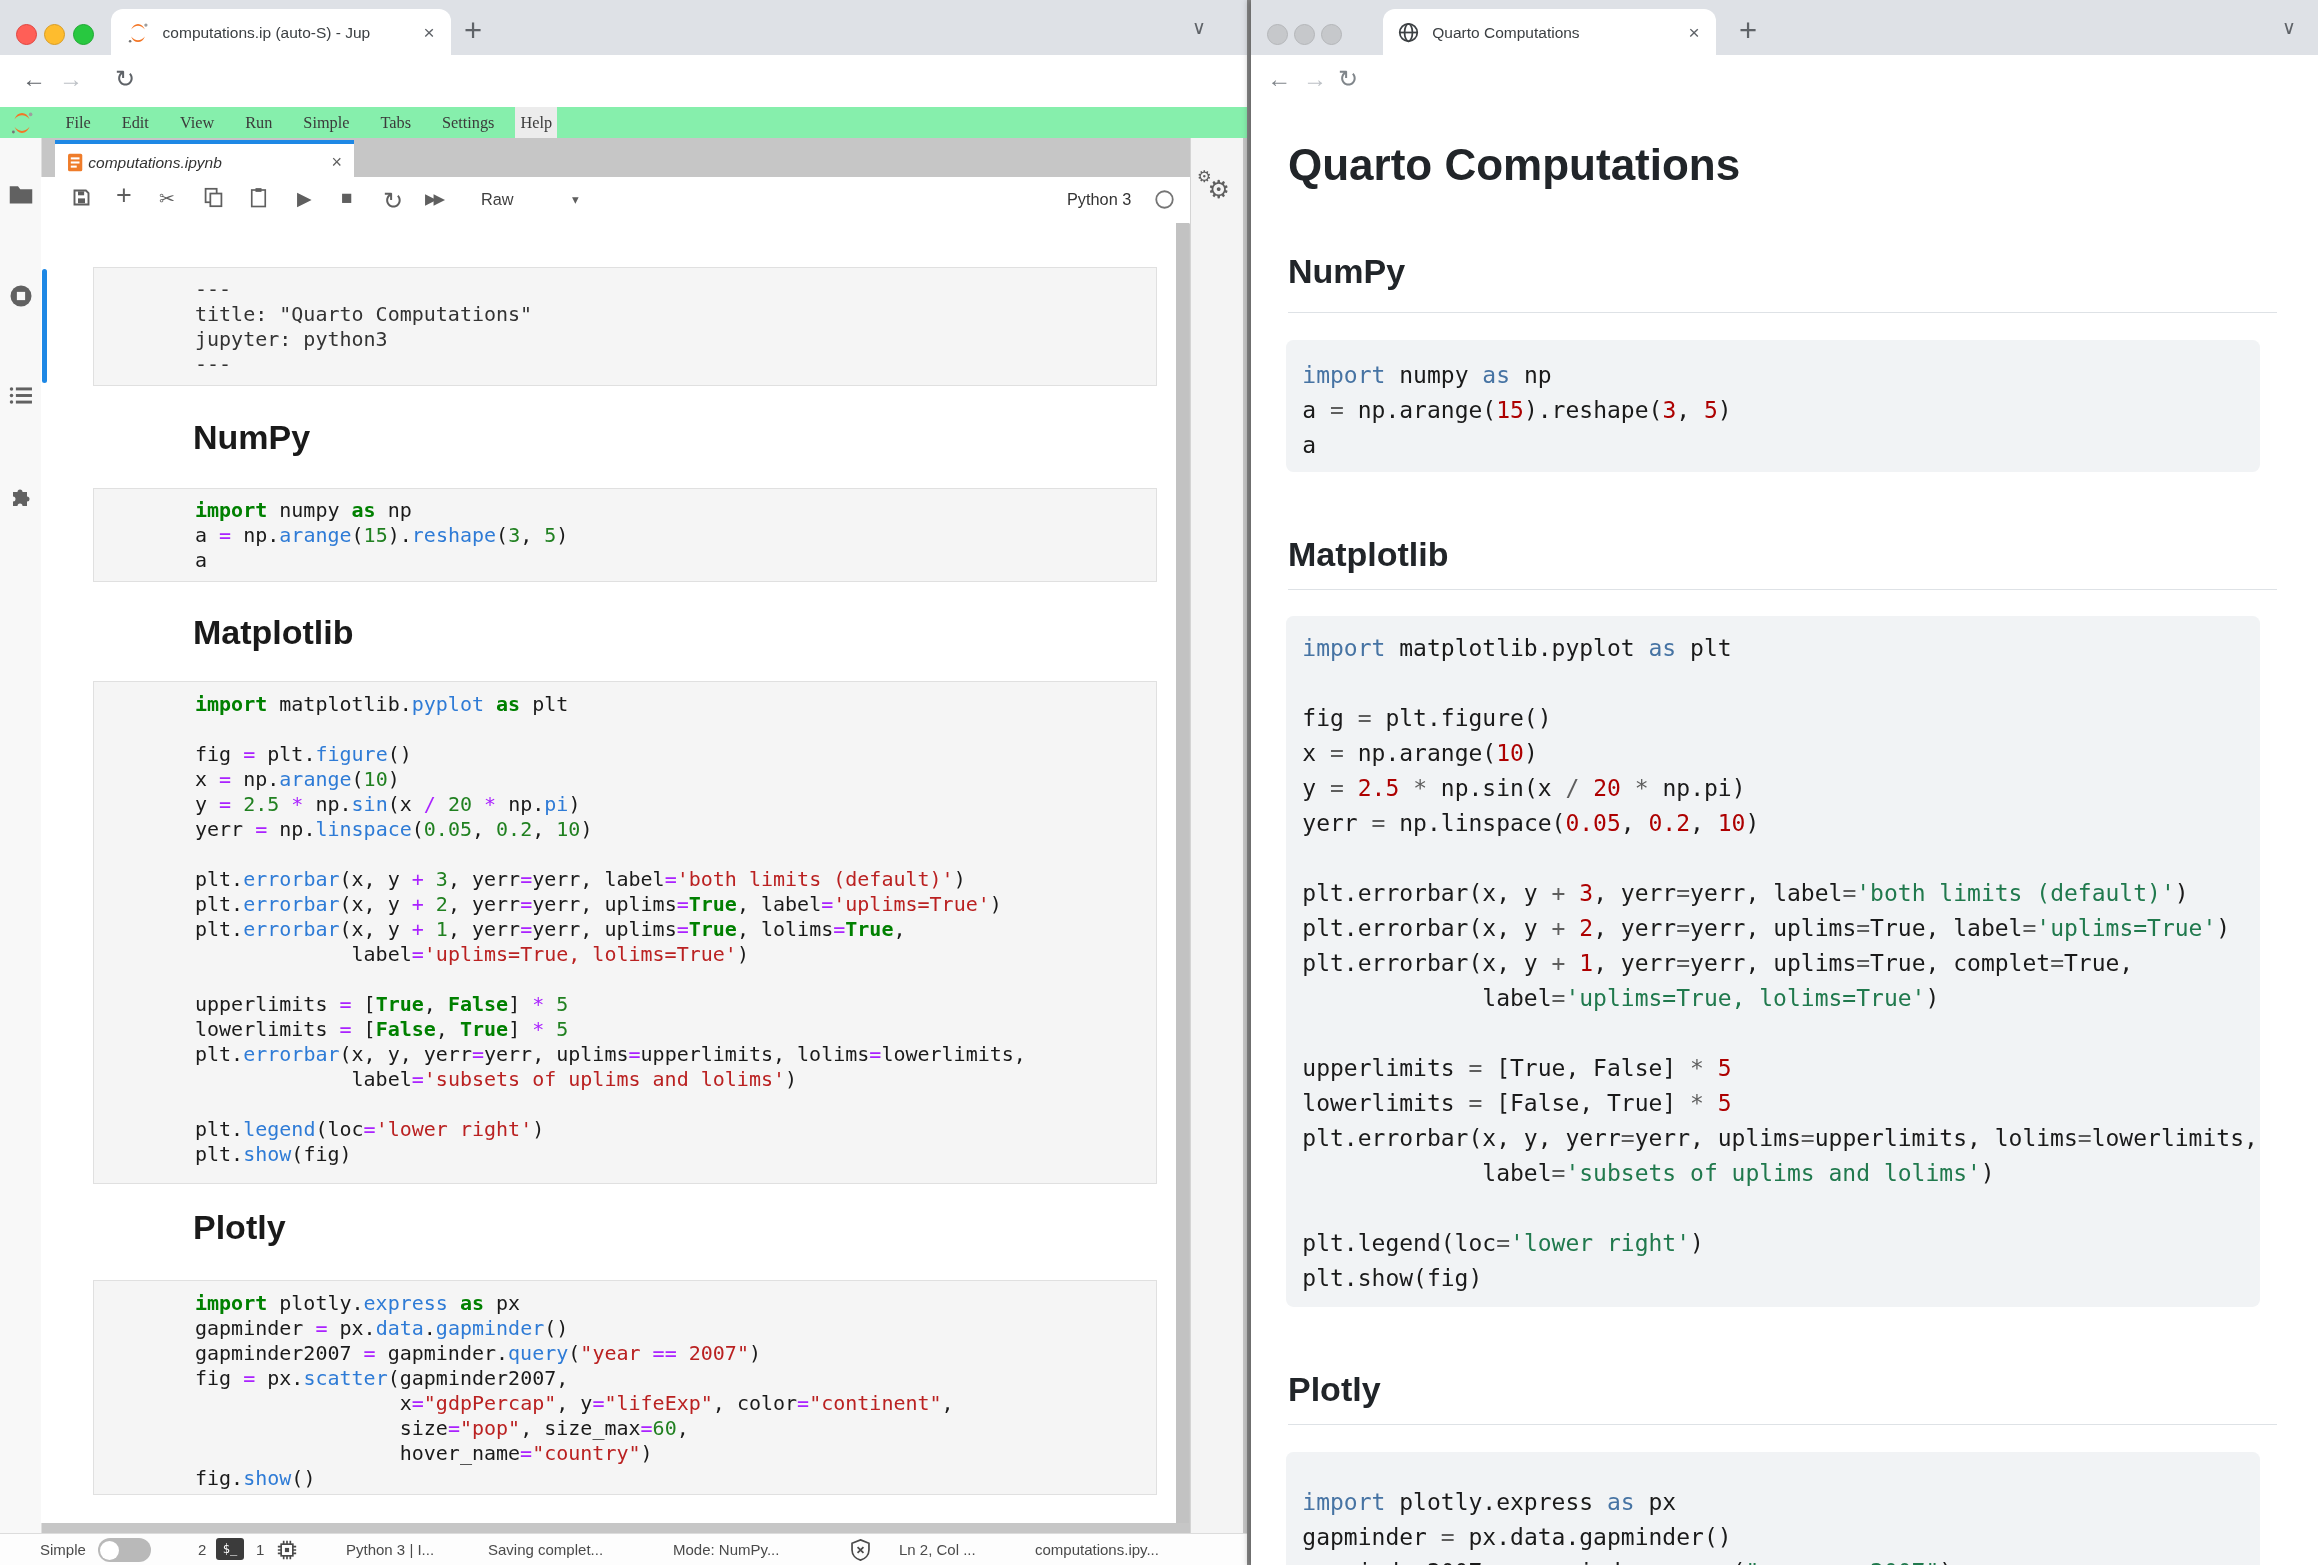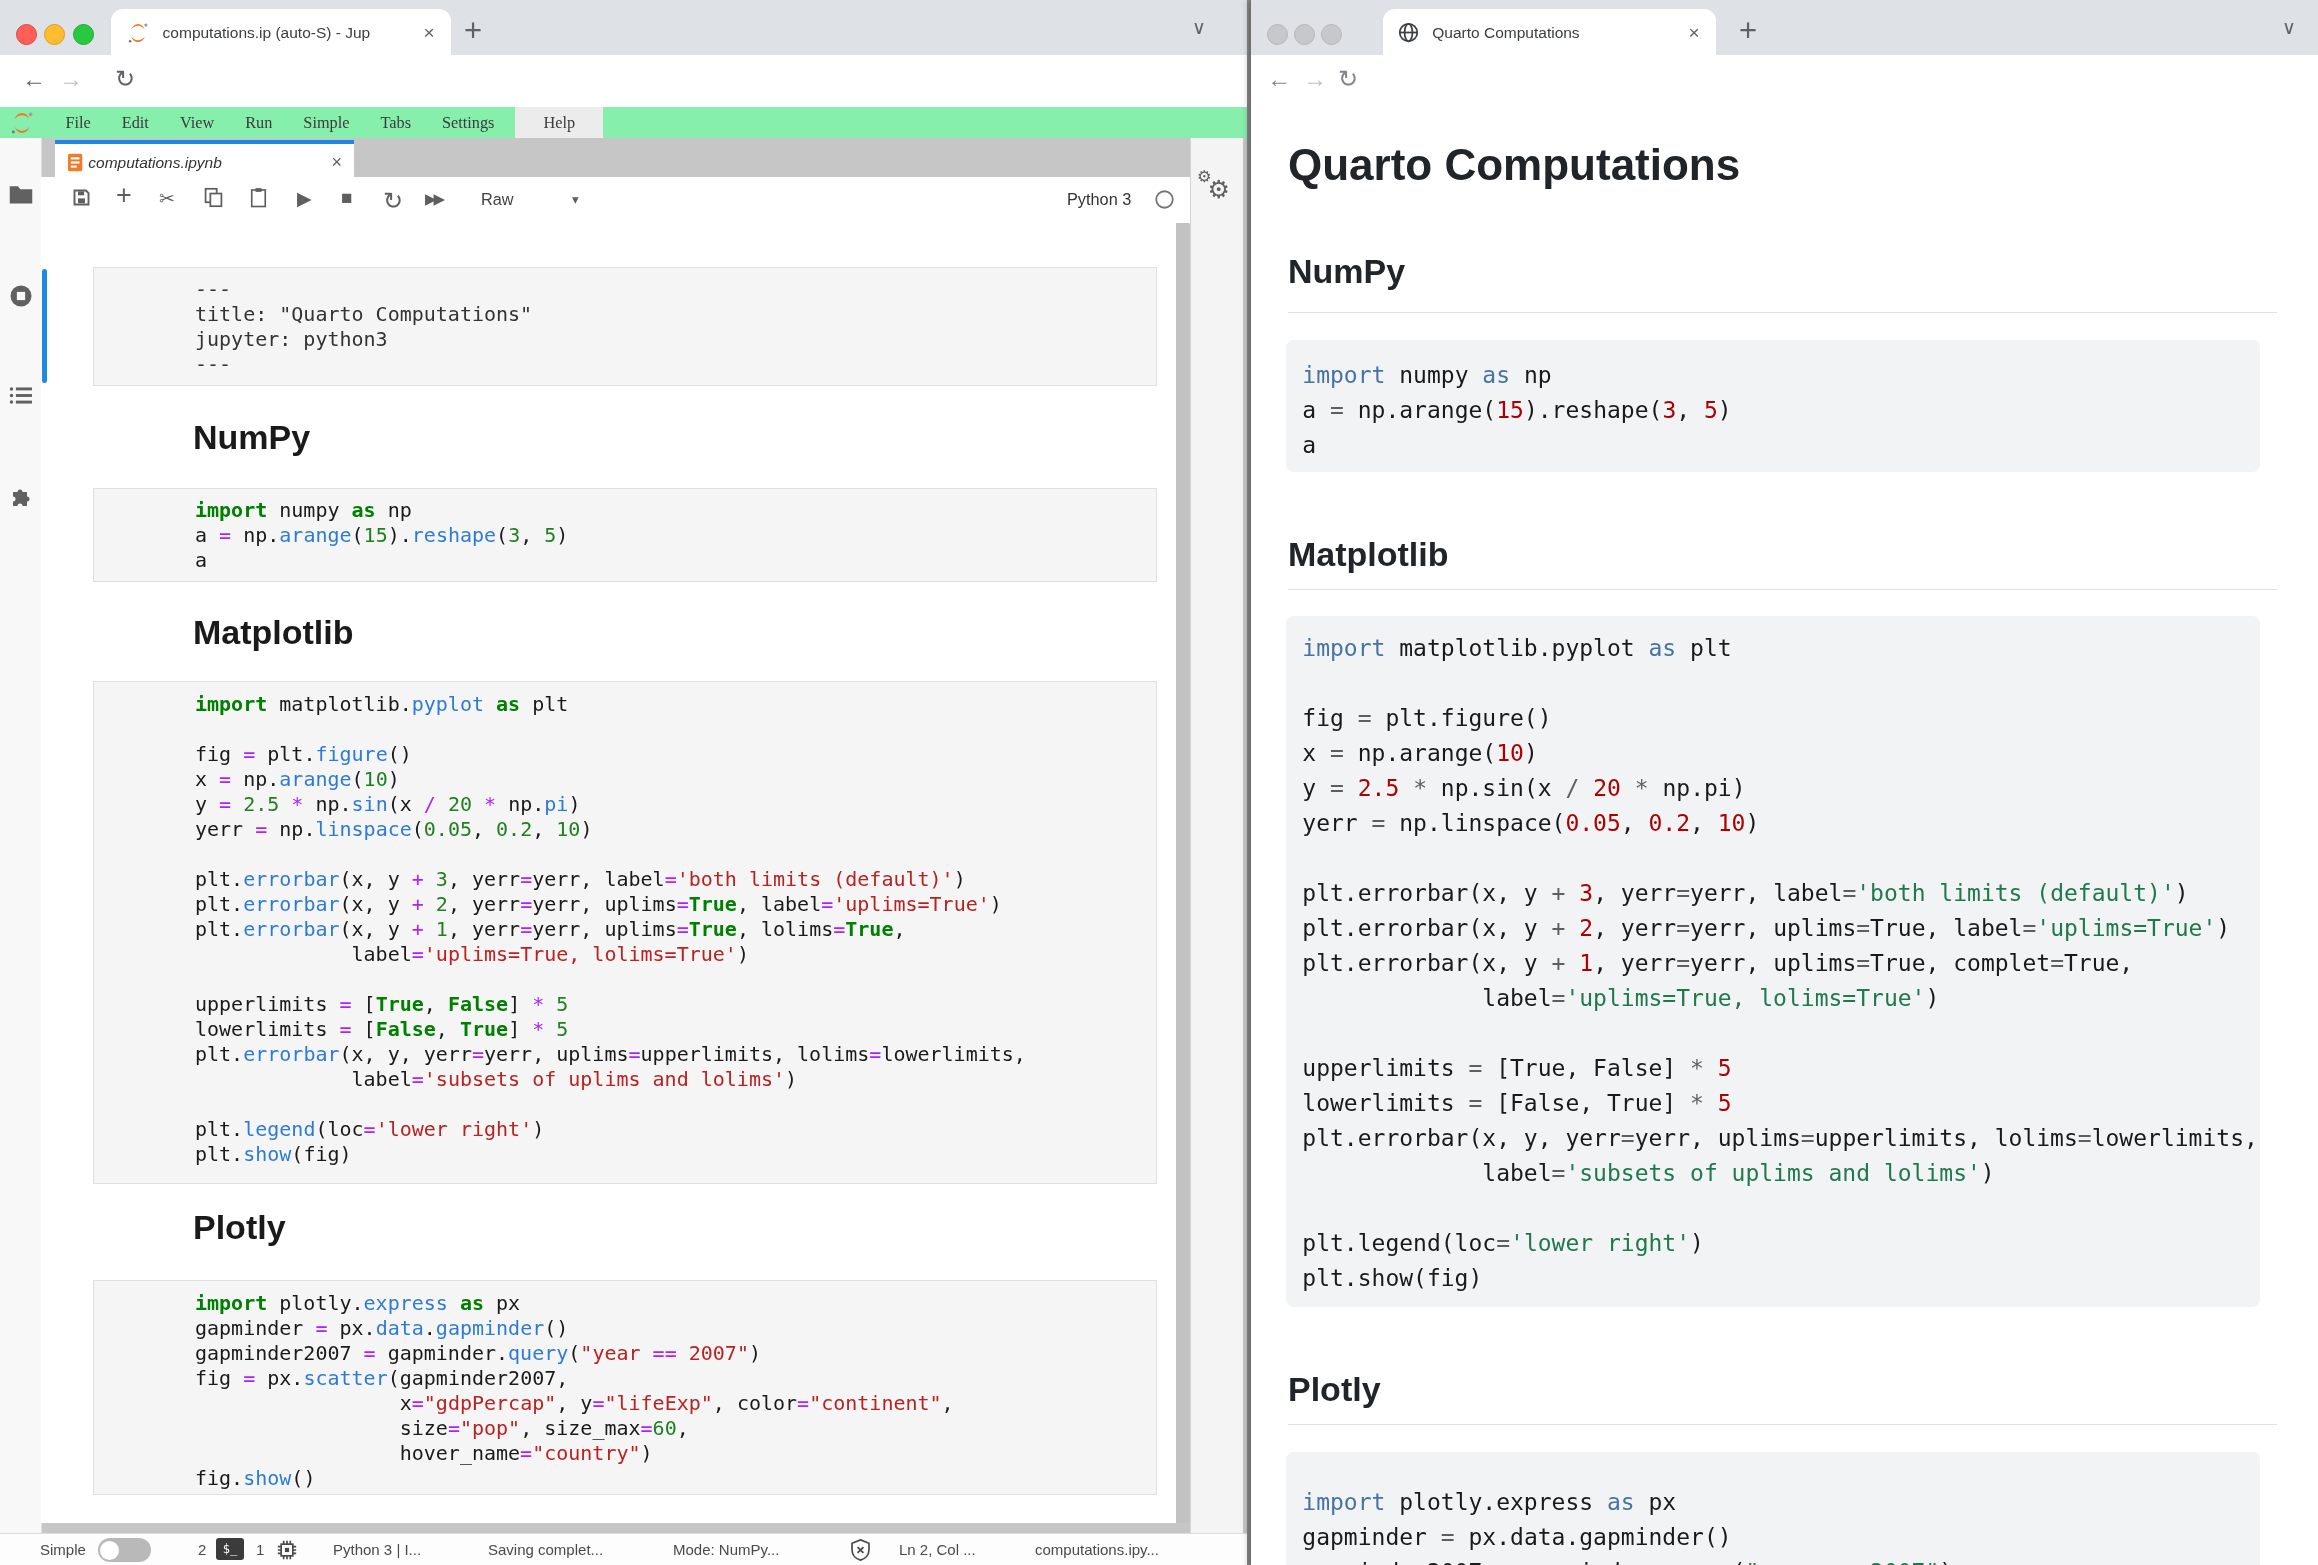--- a/index.html
+++ b/index.html
@@ -30,21 +30,21 @@
   .ext{position:absolute;top:65px;}
   .avatar{width:27px;height:27px;border-radius:50%;background:#bb2d5c;color:#fff;font-size:11px;font-weight:bold;
           display:flex;align-items:center;justify-content:center;letter-spacing:0.7px;}
   .kebab{font-size:21px;color:#5f6368;}
   .extsq{width:27px;height:27px;border-radius:6px;display:flex;align-items:center;justify-content:center;}
 
   
   .jmenu{position:absolute;left:0;top:107px;right:0;height:31px;background:#86efac;border-bottom:0.7px solid #e0e0e0;
          display:flex;align-items:center;font-family:Liberation Serif, serif;}
   .jmenu-item{font-size:16.3px;color:#3b3b3b;margin-left:31px;}
-  .jmenu-item.hl{background:#ececec;padding:6px 28px;margin-left:21px;}
+  .jmenu-item.hl{background:#ececec;padding:6px 5px;margin-left:21px;}
   .workspace{position:absolute;left:0;top:138px;right:0;bottom:32px;background:#c6c6c6;}
   .activitybar{position:absolute;left:0;top:0;width:41px;bottom:0;background:#f8f8f8;border-right:0.7px solid #dedede;}
   .act-ic{position:absolute;left:9px;}
   .doctab{position:absolute;left:55px;top:2.2px;width:299px;height:37px;background:#fff;border-top:4.4px solid #1e88e5;
           display:flex;align-items:center;}
   .doctab-label{font-size:15.5px;color:#333;margin-left:5px;font-style:italic;}
   .doctab-close{margin-left:auto;margin-right:12px;font-size:18px;color:#616161;}
   .nbtoolbar{position:absolute;left:41px;top:39px;width:1150px;height:46px;background:#fff;border-bottom:0.7px solid #e0e0e0;}
   .tbi{position:absolute;top:9.6px;color:#5f5f5f;font-size:19px;}
   .nbcontent{position:absolute;left:41px;top:85px;width:1135px;height:1300px;background:#fff;overflow:hidden;}
@@ -364,21 +364,21 @@
     <span class="sbi" style="left:256px">1</span>
     <span style="position:absolute;left:277px;top:6px">
       <svg width="20" height="20" viewBox="0 0 24 24">
           <rect x="5" y="5" width="14" height="14" fill="none" stroke="#4a4a4a" stroke-width="2"></rect>
           <rect x="9.5" y="9.5" width="5" height="5" fill="#4a4a4a"></rect>
           <g stroke="#4a4a4a" stroke-width="2">
             <path d="M8 5V1M12 5V1M16 5V1M8 23v-4M12 23v-4M16 23v-4M5 8H1M5 12H1M5 16H1M23 8h-4M23 12h-4M23 16h-4"></path>
           </g>
         </svg>
     </span>
-    <span class="sbi" style="left:333px">Python 3 | I...</span>
+    <span class="sbi" style="left:346px">Python 3 | I...</span>
     <span class="sbi" style="left:488px">Saving complet...</span>
     <span class="sbi" style="left:673px">Mode: NumPy...</span>
     <span style="position:absolute;left:850px;top:5.2px">
       <svg width="21" height="22" viewBox="0 0 24 26">
           <path d="M12 1l10 4v8c0 6-4.5 10.5-10 12C6.5 23.5 2 19 2 13V5z" fill="none" stroke="#4a4a4a" stroke-width="2"></path>
           <path d="M8.5 9.5l7 7M15.5 9.5l-7 7" stroke="#4a4a4a" stroke-width="2"></path>
         </svg>
     </span>
     <span class="sbi" style="left:899px">Ln 2, Col ...</span>
     <span class="sbi" style="left:1035px">computations.ipy...</span>

